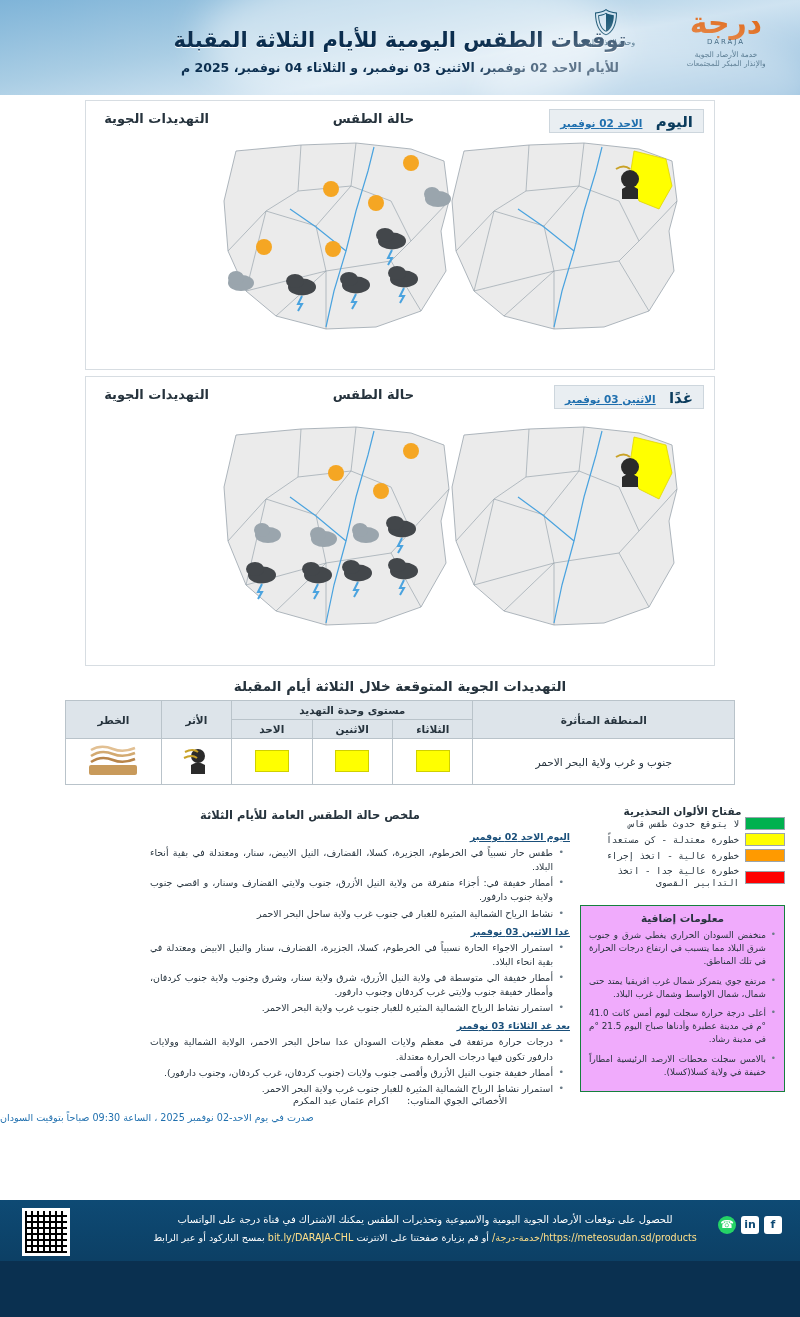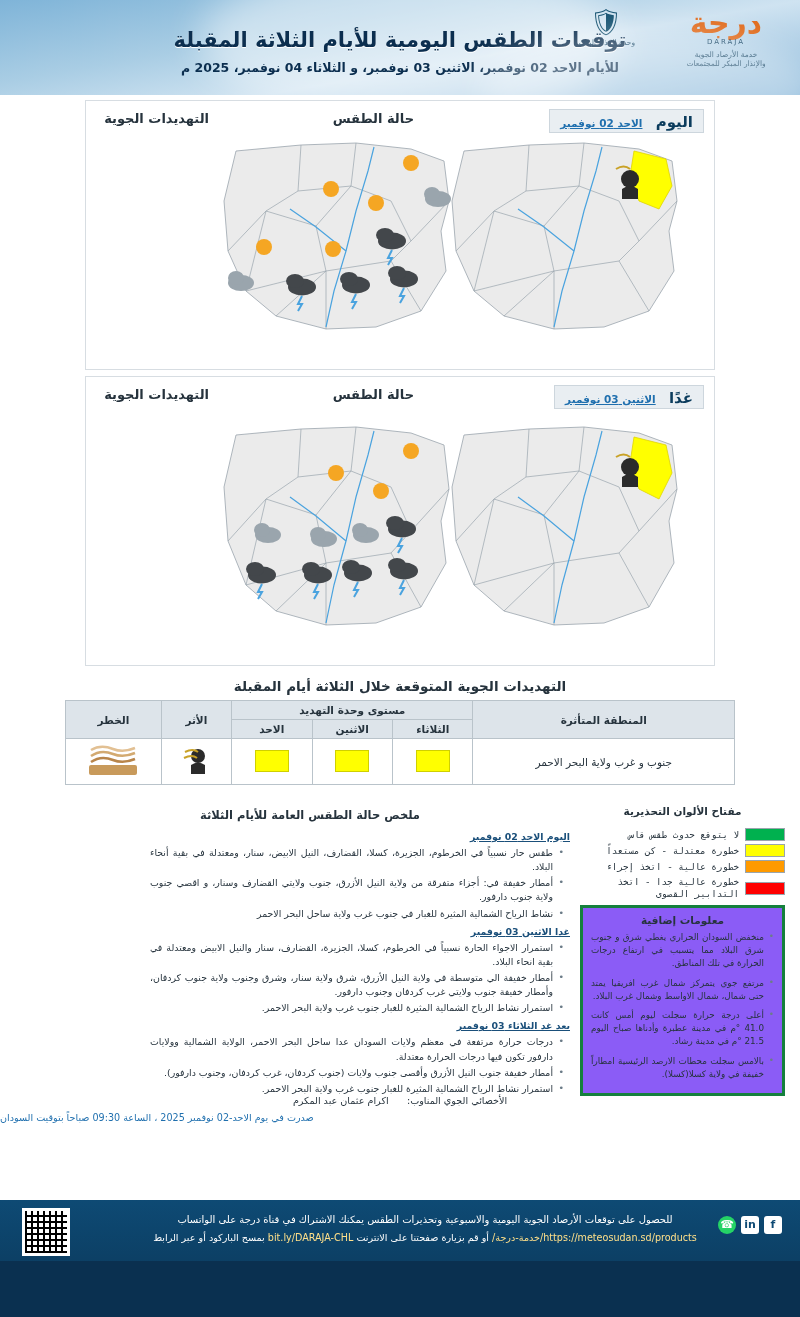--- a/index.html
+++ b/index.html
@@ -101,27 +101,27 @@
   .sum-body { position: absolute; top: 826px; right: 230px; width: 420px; font-size: 9.4px; line-height: 1.5; color:#26333d;}
   .sum-day { font-weight: bold; color: #1a4f7a; text-decoration: underline; margin-top: 4px; display:block;}
   .sum-body ul { list-style: none; margin: 2px 6px 0 0;}
   .sum-body li { position: relative; padding-right: 11px; margin-bottom: 2px; text-align: justify;}
   .sum-body li:before { content: "•"; position:absolute; right: 0; top:-1px; color:#6c7c88; }
 
   
   .legend {
     position: absolute; top: 805px; right: 15px; width: 205px;
   }
-  .legend .lg-head { font-size: 10.5px; font-weight: bold; color: #26333d; text-align: center; margin-bottom: 11px;}
+  .legend .lg-head { font-size: 10.5px; font-weight: bold; color: #26333d; text-align: center; margin-bottom: 0;}
   .lg-row { display: flex; align-items: center; margin-bottom: 3px; font-size: 9.2px; color:#26333d;font-family:Liberation Mono, monospace;}
   .lg-chip { width: 40px; height: 13px; margin-left: 6px; border: 1px solid #9aa5ad; flex: none;}
 
   .extra {
     position: absolute; top: 905px; right: 15px; width: 205px;
-    border: 3px solid #15803d; background: #8b5cf6; padding: 6px 8px;
+    border: 1px solid #15803d; background: #f0abfc; padding: 6px 8px;
   }
   .extra .ex-head { font-size: 10.5px; font-weight: bold; color:#26333d; text-align:center; margin-bottom: 5px;}
   .extra ul { list-style:none; }
   .extra li { position: relative; padding-right: 10px; margin-bottom: 6px; font-size: 8.8px; line-height: 1.5; color:#26333d; text-align: justify;}
   .extra li:before { content:"•"; position:absolute; right:0; top:-1px; color:#6c7c88;}
 
   
   .sig1 { position: absolute; top: 1095px; left:0; width: 800px; text-align:center; font-size: 9.6px; color:#26333d;}
   .sig2 { position: absolute; top: 1112px; left:0; width: 800px; text-align:left; font-size: 9.6px; color:#1f6fae;}
 

